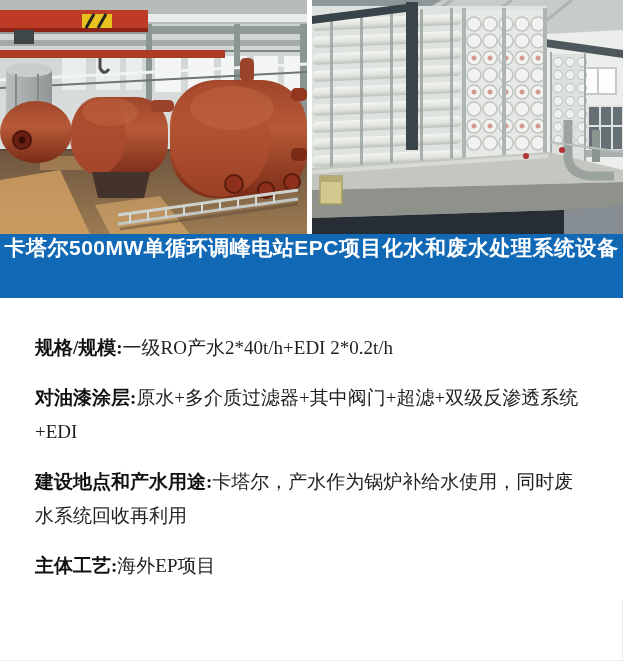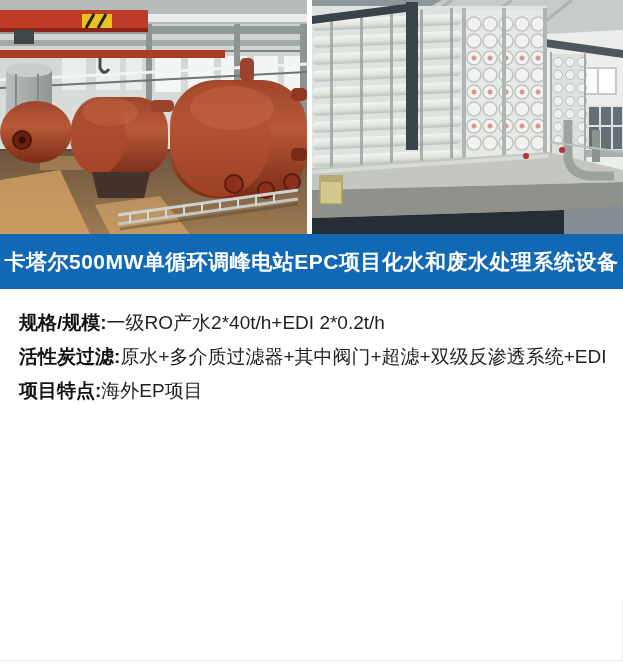--- a/index.html
+++ b/index.html
@@ -6,28 +6,28 @@
   .page{
     position:relative;width:623px;height:668px;background:#ffffff;
     font-family:"Liberation Sans","DejaVu Sans",sans-serif;overflow:hidden;
   }
   .photos{display:flex;height:234px;background:#ffffff;}
   .photo{height:234px;overflow:hidden;}
   .photo.left{width:307px;margin-right:5px;}
   .photo.right{width:311px;}
   .photo svg{display:block;width:100%;height:100%;}
   .banner{
-    height:55px;background:#1168b4;color:#ffffff;
-    display:flex;align-items:center;justify-content:center;
+    height:64px;background:#1168b4;color:#ffffff;
+    display:flex;align-items:flex-start;justify-content:center;
     font-size:21px;font-weight:bold;letter-spacing:0.5px;
   }
   .specs{
     padding:17px 16px 0 19px;font-size:19px;line-height:34px;color:#1f1f1f;
   }
-  .spec-line{margin:0;}
+  .spec-line{margin:16px;font-family:Liberation Serif, serif;}
   .spec-label{font-weight:bold;color:#111111;}
   .divider{position:absolute;top:660px;left:0;width:623px;height:1px;background:#ececec;}
   .edge-line{position:absolute;top:600px;right:0;width:1px;height:60px;background:#ececec;}
 </style>
 </head>
 <body>
 
 <div class="page">
 
   <div class="photos">
@@ -314,19 +314,20 @@
       </svg>
     </div>
   </div>
 
   <div class="banner">
     <span>卡塔尔500MW单循环调峰电站EPC项目化水和废水处理系统设备</span>
   </div>
 
   <div class="specs">
     <div class="spec-line"><span class="spec-label">规格/规模:</span><span class="spec-value">一级RO产水2*40t/h+EDI 2*0.2t/h</span></div>
-    <div class="spec-line"><span class="spec-label">活性炭过滤:</span><span class="spec-value">原水+多介质过滤器+其中阀门+超滤+双级反渗透系统+EDI</span></div>
-    <div class="spec-line"><span class="spec-label">项目特点:</span><span class="spec-value">海外EP项目</span></div>
+    <div class="spec-line"><span class="spec-label">对油漆涂层:</span><span class="spec-value">原水+多介质过滤器+其中阀门+超滤+双级反渗透系统+EDI</span></div>
+    <div class="spec-line"><span class="spec-label">建设地点和产水用途:</span><span class="spec-value">卡塔尔，产水作为锅炉补给水使用，同时废水系统回收再利用</span></div>
+    <div class="spec-line"><span class="spec-label">主体工艺:</span><span class="spec-value">海外EP项目</span></div>
   </div>
 
   <div class="divider"></div>
   <div class="edge-line"></div>
 </div>
 
 </body></html>

